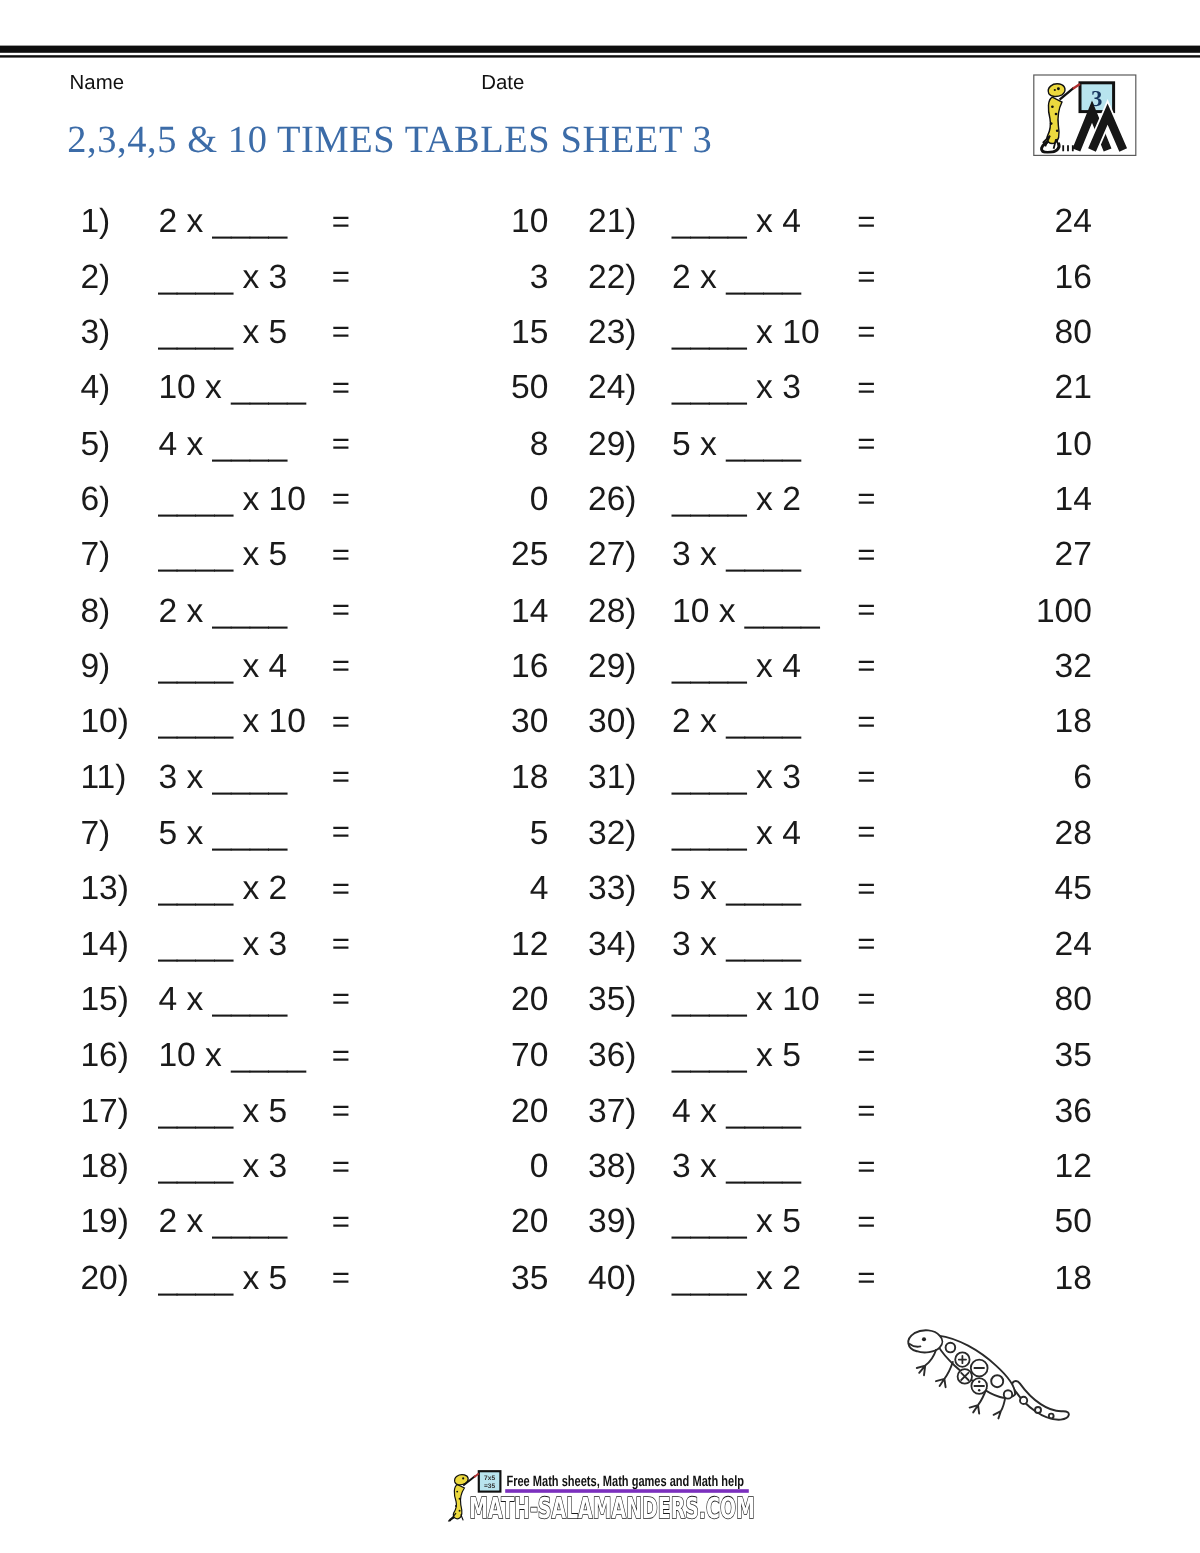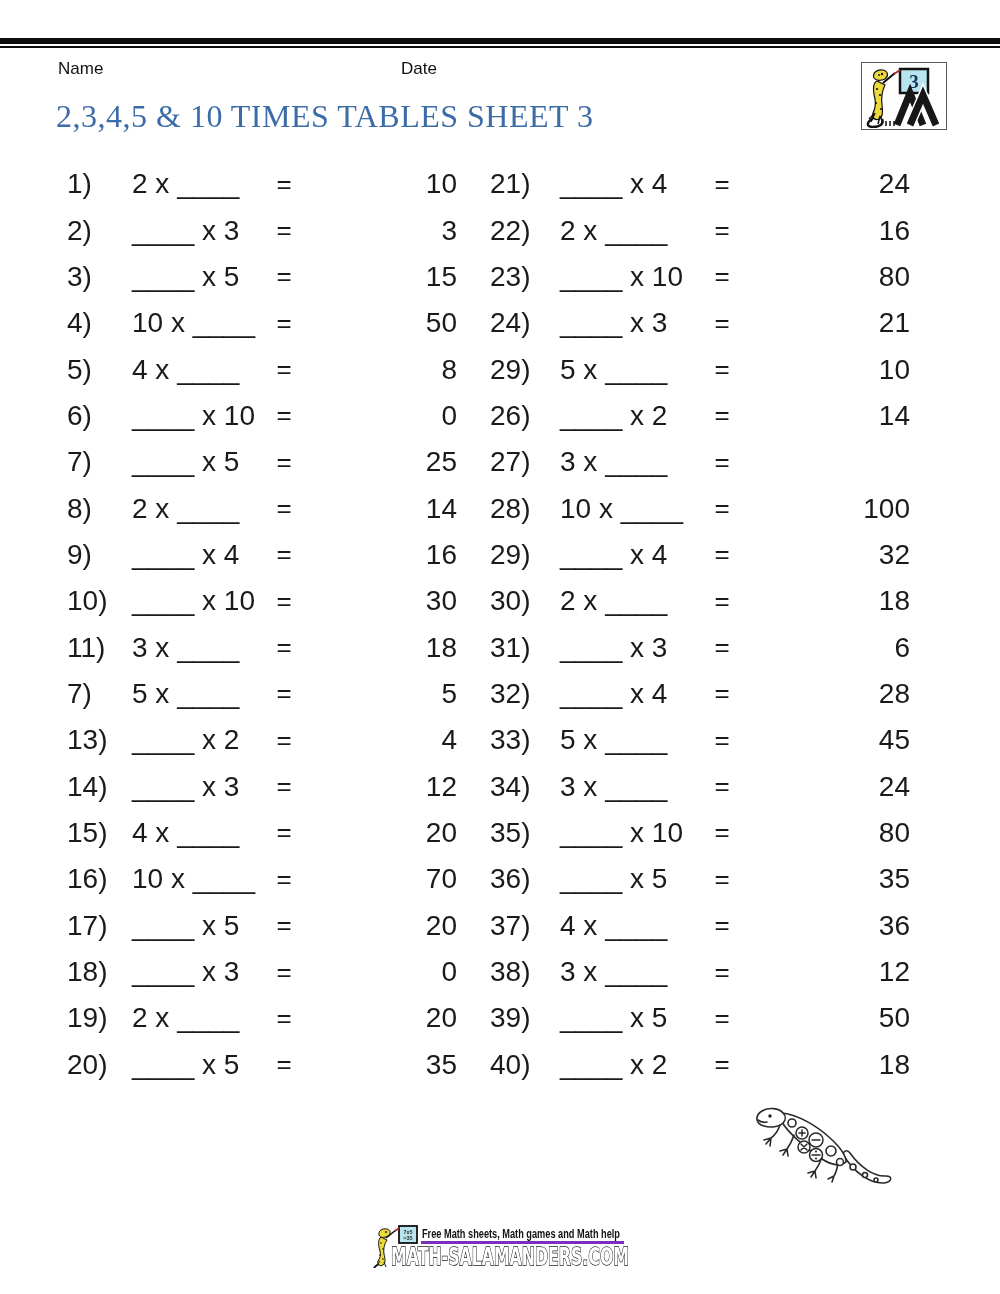--- a/index.html
+++ b/index.html
@@ -266,20 +266,21 @@
     <span class="num">26)</span>
     <span class="expr">____ x 2</span>
     <span class="eq">=</span>
     <span class="ans">14</span>
   </div>
 
   <div class="row">
     <span class="num">27)</span>
     <span class="expr">3 x ____</span>
     <span class="eq">=</span>
+    <span class="ans">27</span>
   </div>
 
   <div class="row">
     <span class="num">28)</span>
     <span class="expr">10 x ____</span>
     <span class="eq">=</span>
     <span class="ans">100</span>
   </div>
 
   <div class="row">

